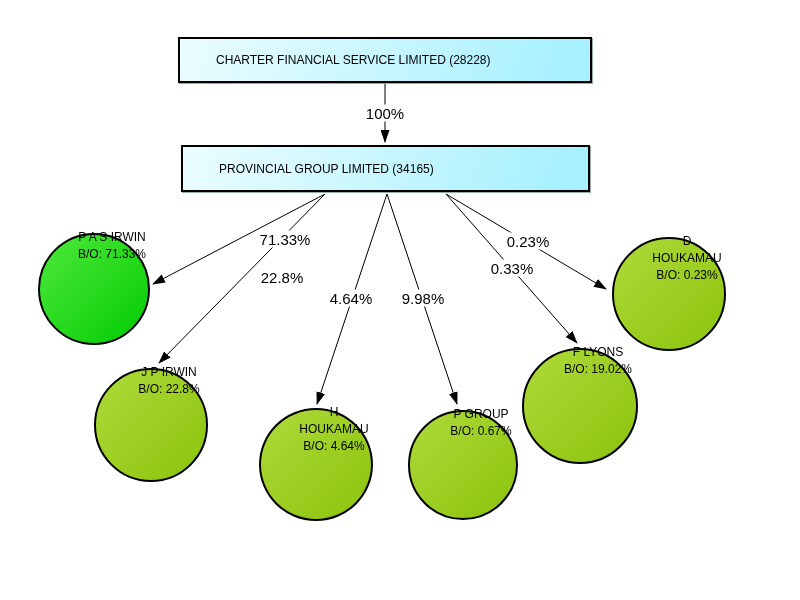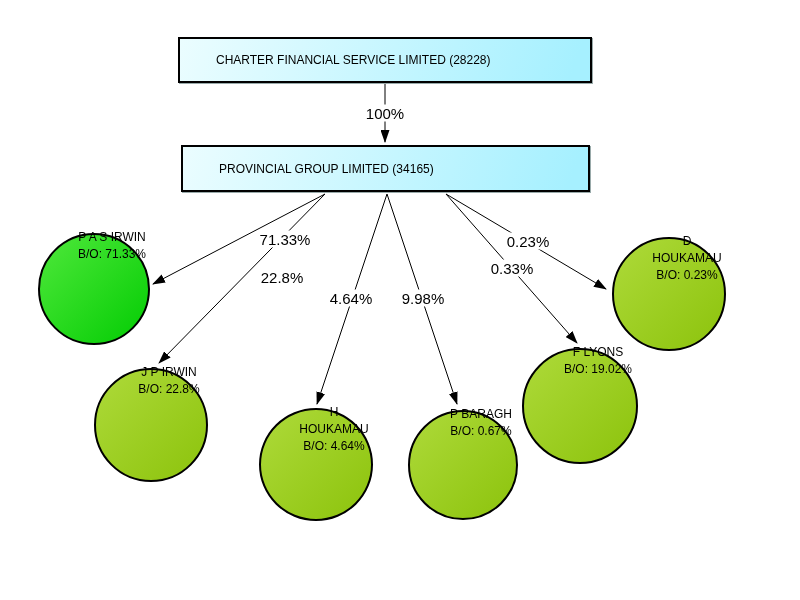--- a/index.html
+++ b/index.html
@@ -71,21 +71,21 @@
 
   <div class="node circle minor" style="left:259px;top:408px;width:114px;height:113px;">
     <div class="inner">
       <div>H HOUKAMAU</div>
       <div>B/O: 4.64%</div>
     </div>
   </div>
 
   <div class="node circle minor" style="left:408px;top:410px;width:110px;height:110px;">
     <div class="inner">
-      <div>P BARAGH</div>
+      <div>P GROUP</div>
       <div>B/O: 0.67%</div>
     </div>
   </div>
 
   <div class="node circle minor" style="left:522px;top:348px;width:116px;height:116px;">
     <div class="inner">
       <div>F LYONS</div>
       <div>B/O: 19.02%</div>
     </div>
   </div>

